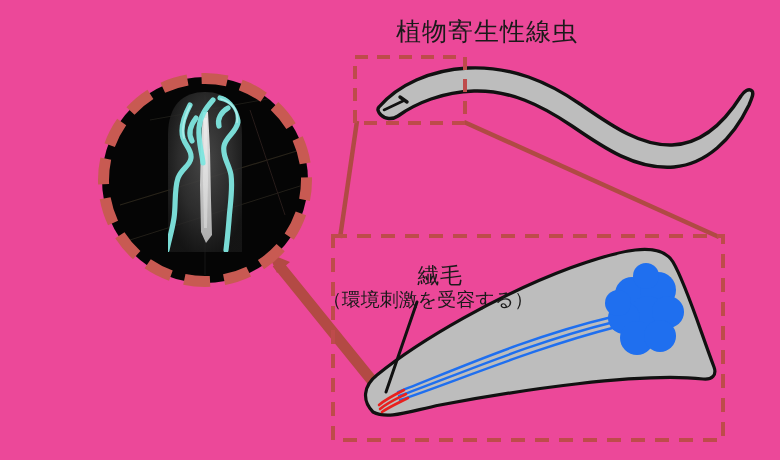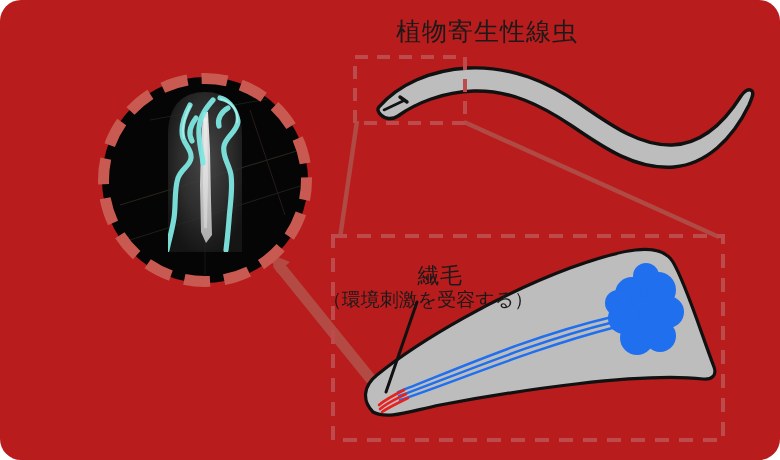--- a/index.html
+++ b/index.html
@@ -7,23 +7,22 @@
     padding: 0;
     background: #ffffff;
   }
   body {
     font-family: "Liberation Sans", "DejaVu Sans", sans-serif;
   }
   #figure-root {
     position: relative;
     width: 780px;
     height: 460px;
-    background: #b91c1c;
+    background: #ec4899;
     overflow: hidden;
-    border-radius: 21px;
   }
   #figure-svg {
     position: absolute;
     top: 0;
     left: 0;
     width: 780px;
     height: 460px;
     display: block;
   }
   .jp-text {

